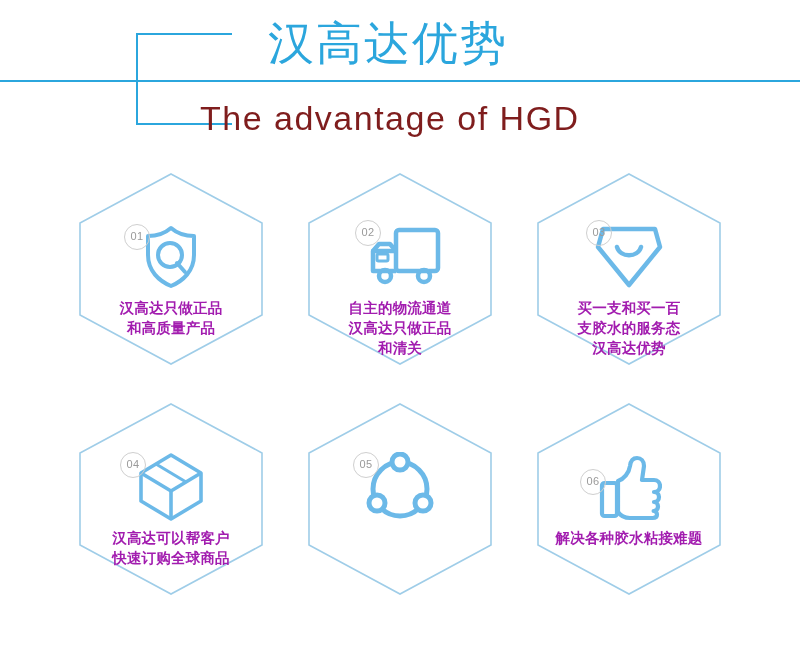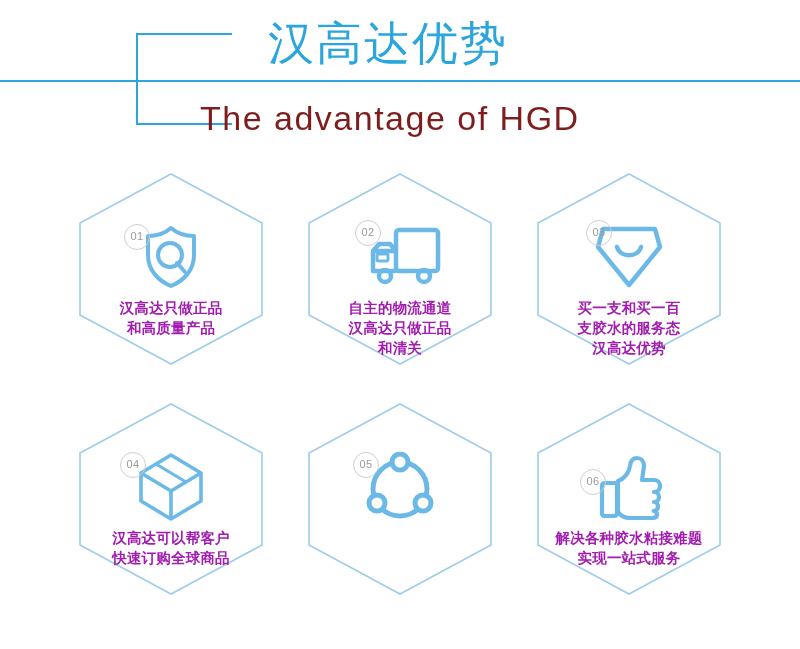--- a/index.html
+++ b/index.html
@@ -251,18 +251,17 @@
       </svg>
       <div class="iconwrap">
         <svg width="66" height="68" viewBox="0 0 66 68">
           <path d="M22 28 C28 26 33 20 34 13 C34.6 8 37 5 41 5 C45 5 48 8 48 13 L46 27 L58 27 C61.5 27 64 29.6 64 33 C64 36.4 61.5 39 58 39 C61 39 63 41.4 63 44 C63 46.8 61 49 58 49 C60.4 49 62 51 62 53.5 C62 56 60.2 58 57.6 58 C59.6 58 61 59.6 61 61.6 C61 63.8 59.2 65 56.6 65 L34 65 C28 65 24 62 22 59 Z" fill="none" stroke="#6cb9e8" stroke-width="4.2" stroke-linejoin="round"></path>
           <rect x="6" y="30" width="15" height="33" rx="2.5" fill="none" stroke="#6cb9e8" stroke-width="4.2"></rect>
         </svg>
       </div>
       <div class="badge b5">06</div>
       <div class="caption">
         <span class="ln">解决各种胶水粘接难题</span>
-        <span class="ln">实现一站式服务</span>
       </div>
     </div>
 
   </div>
 </div>
 
 </body></html>

